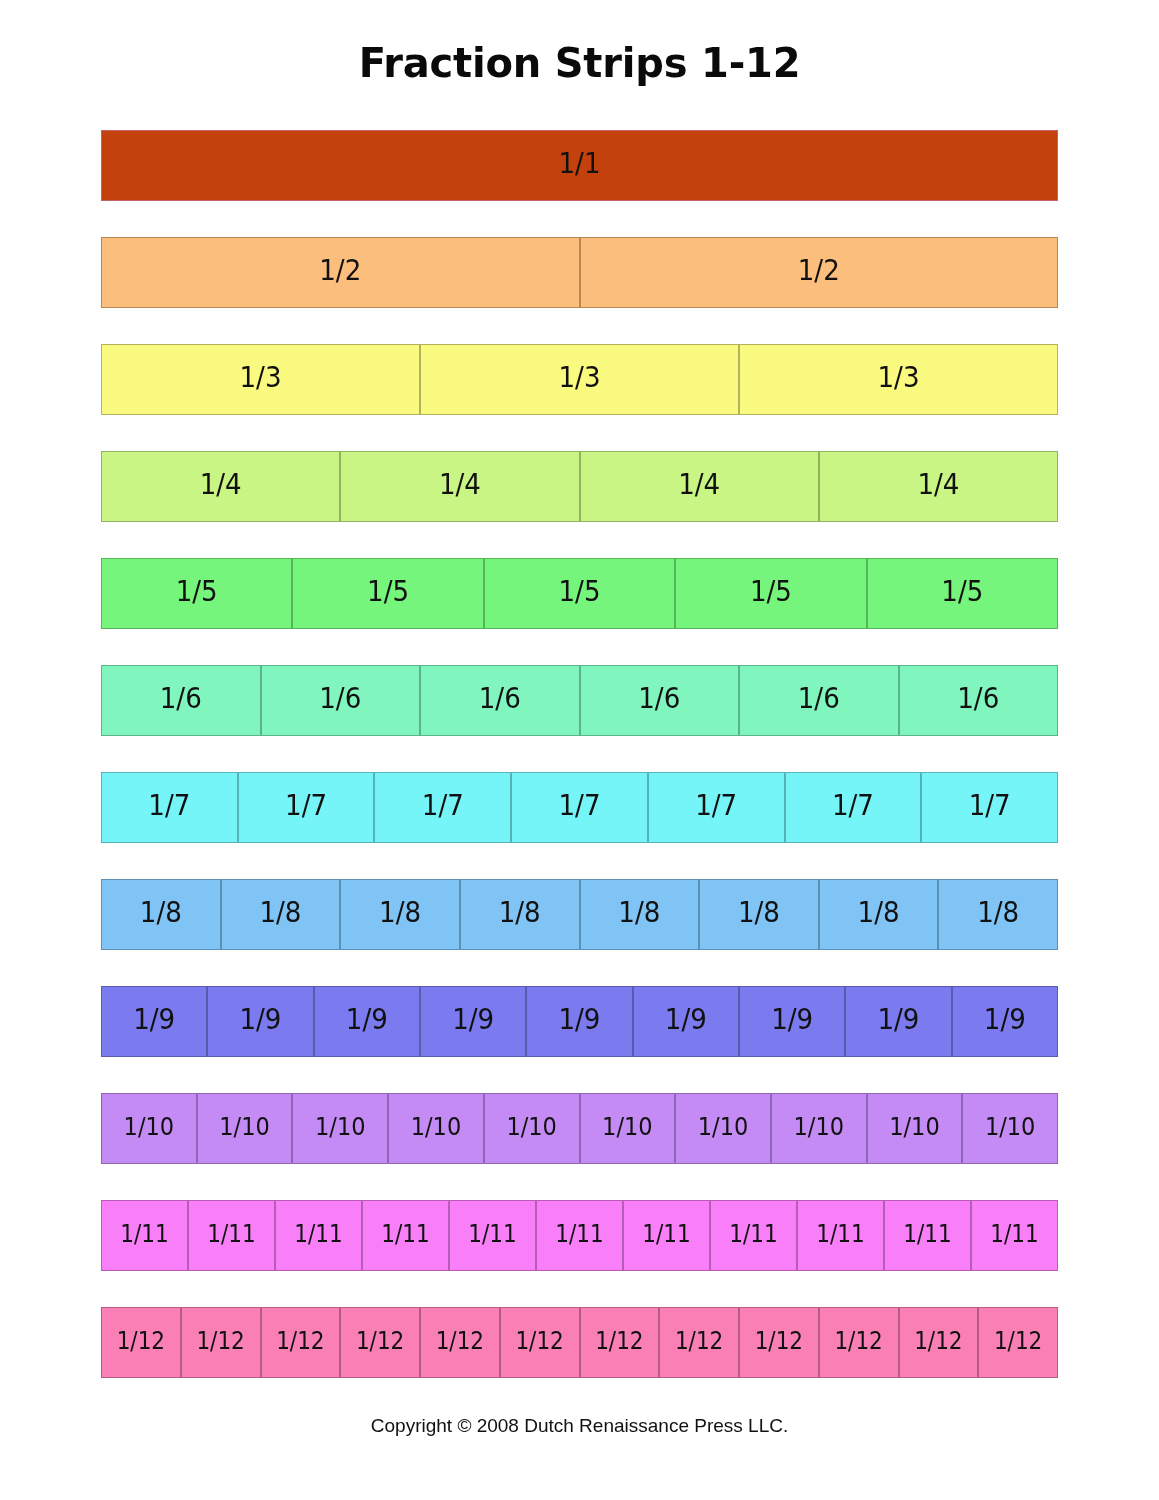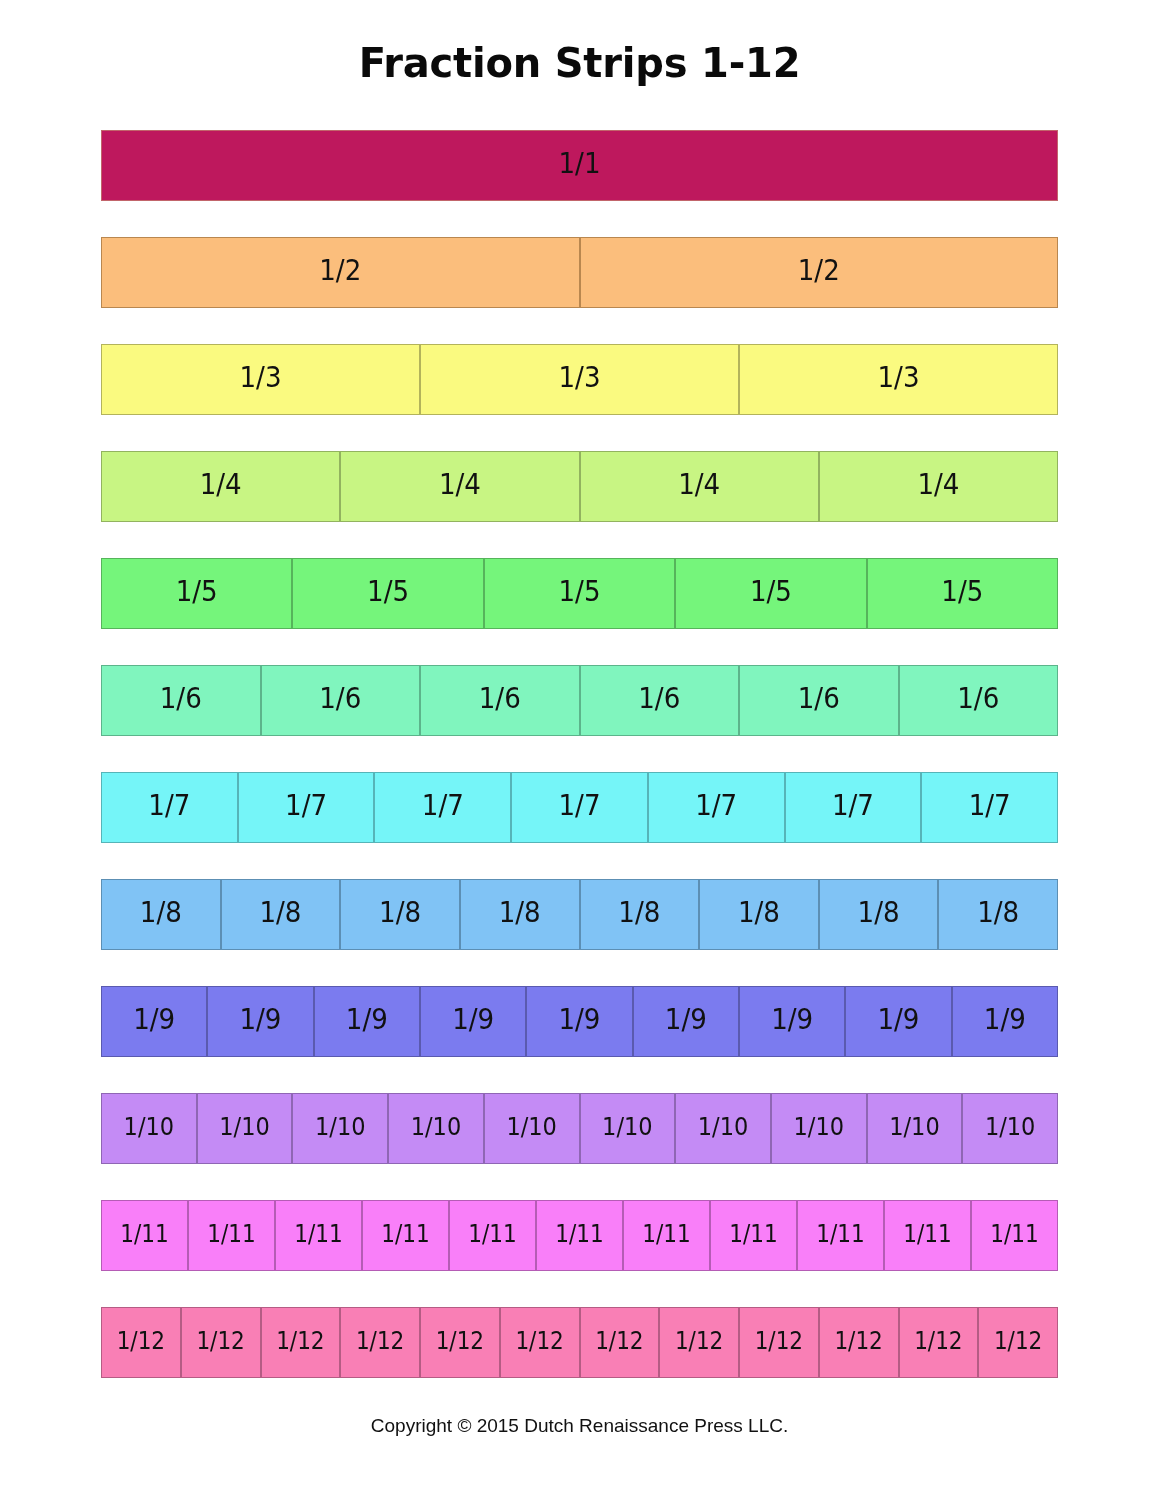--- a/index.html
+++ b/index.html
@@ -88,21 +88,21 @@
 </style>
 </head>
 <body>
 
 <div class="page">
 
   <div class="page-title">Fraction Strips 1-12</div>
 
   <div class="strips">
       <div class="strip" data-n="1">
-        <div class="cell" style="background: #be185d; border-color: rgb(194, 101, 107);">1/1</div>
+        <div class="cell" style="background: #c2410c; border-color: rgb(194, 101, 107);">1/1</div>
       </div>
       <div class="strip" data-n="2">
         <div class="cell" style="background: rgb(251, 190, 124); border-color: rgb(185, 135, 79);">1/2</div>
         <div class="cell" style="background: rgb(251, 190, 124); border-color: rgb(185, 135, 79);">1/2</div>
       </div>
       <div class="strip" data-n="3">
         <div class="cell" style="background: rgb(250, 250, 128); border-color: rgb(179, 179, 91);">1/3</div>
         <div class="cell" style="background: rgb(250, 250, 128); border-color: rgb(179, 179, 91);">1/3</div>
         <div class="cell" style="background: rgb(250, 250, 128); border-color: rgb(179, 179, 91);">1/3</div>
       </div>
@@ -192,16 +192,16 @@
         <div class="cell" style="background: rgb(249, 127, 181); border-color: rgb(181, 92, 132);">1/12</div>
         <div class="cell" style="background: rgb(249, 127, 181); border-color: rgb(181, 92, 132);">1/12</div>
         <div class="cell" style="background: rgb(249, 127, 181); border-color: rgb(181, 92, 132);">1/12</div>
         <div class="cell" style="background: rgb(249, 127, 181); border-color: rgb(181, 92, 132);">1/12</div>
         <div class="cell" style="background: rgb(249, 127, 181); border-color: rgb(181, 92, 132);">1/12</div>
         <div class="cell" style="background: rgb(249, 127, 181); border-color: rgb(181, 92, 132);">1/12</div>
       </div>
     </div>
 
   <div class="footer">
-    <div class="footer-copy">Copyright © 2015 Dutch Renaissance Press LLC.</div>
+    <div class="footer-copy">Copyright © 2008 Dutch Renaissance Press LLC.</div>
   </div>
 
 </div>
 
 </body></html>

